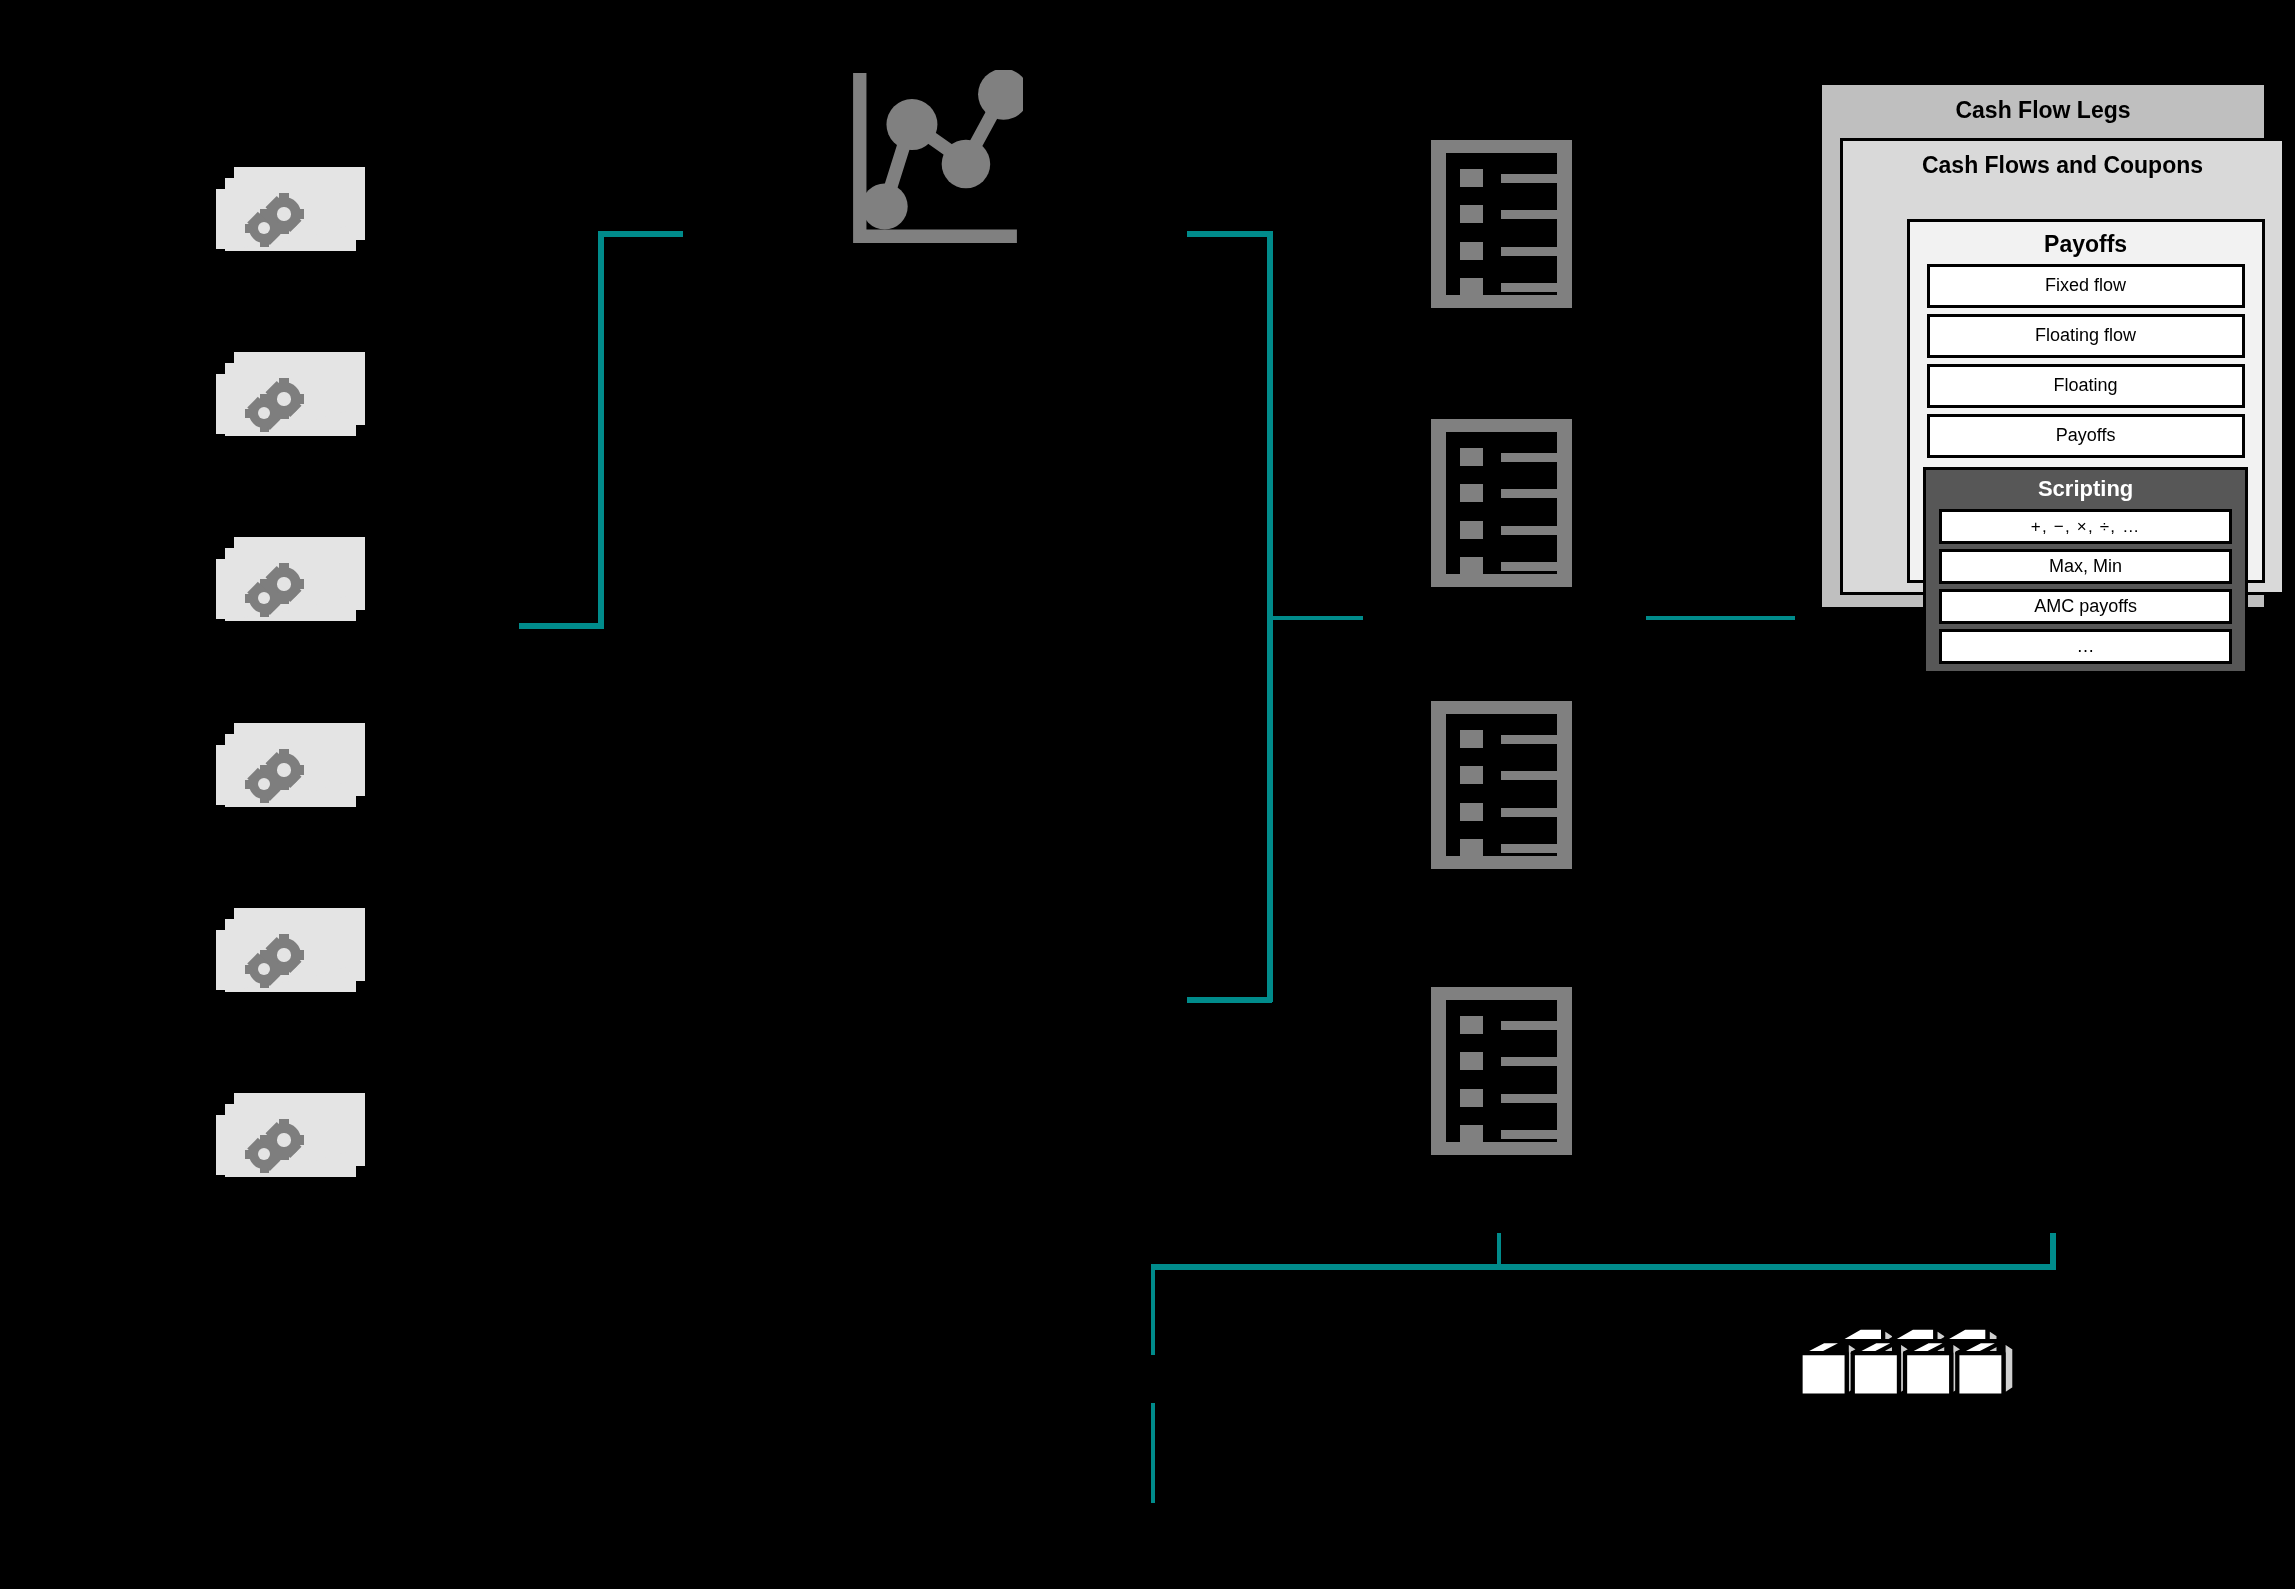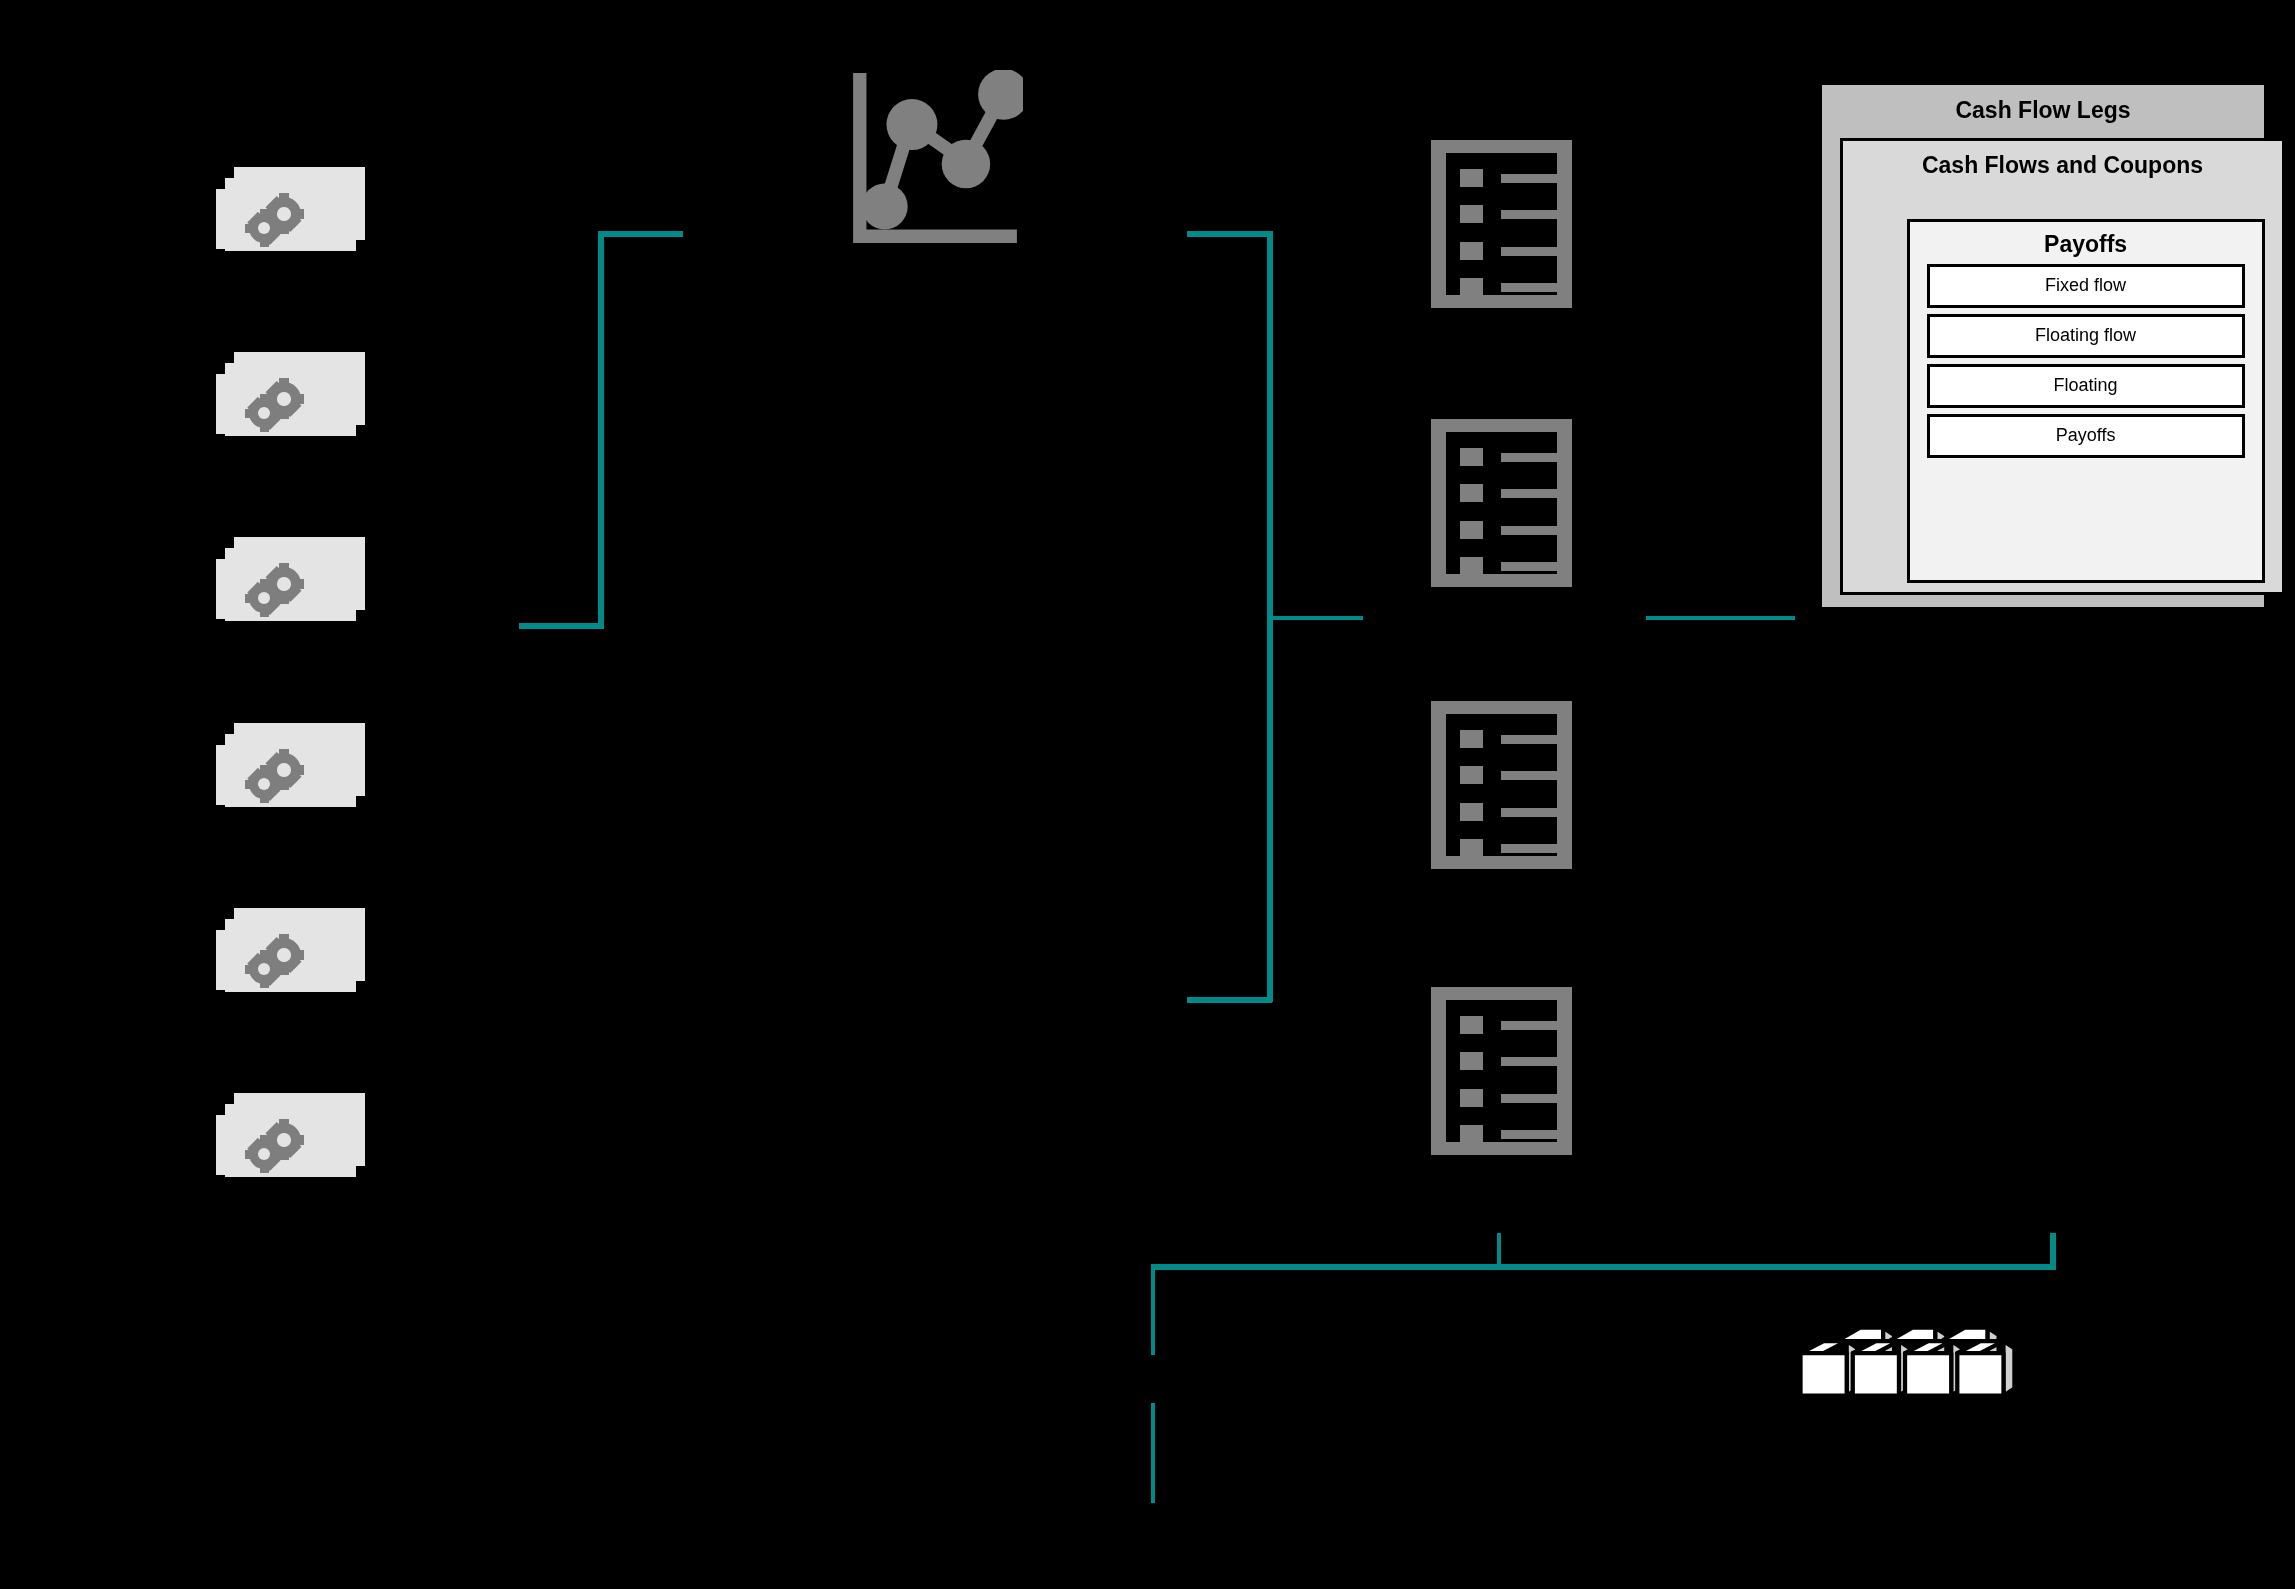--- a/index.html
+++ b/index.html
@@ -340,18 +340,33 @@
         <div class="pbox">
           <span>Floating flow</span>
         </div>
         <div class="pbox">
           <span>Floating</span>
         </div>
         <div class="pbox">
           <span>Payoffs</span>
         </div>
 
+        <div class="panel-script">
+          <div class="panel-script-title">Scripting</div>
+          <div class="sbox ops">
+            <span>+, −, ×, ÷, …</span>
+          </div>
+          <div class="sbox">
+            <span>Max, Min</span>
+          </div>
+          <div class="sbox">
+            <span>AMC payoffs</span>
+          </div>
+          <div class="sbox">
+            <span>…</span>
+          </div>
+        </div>
       </div>
     </div>
   </div>
 
 </div>
 
 
 </body></html>

